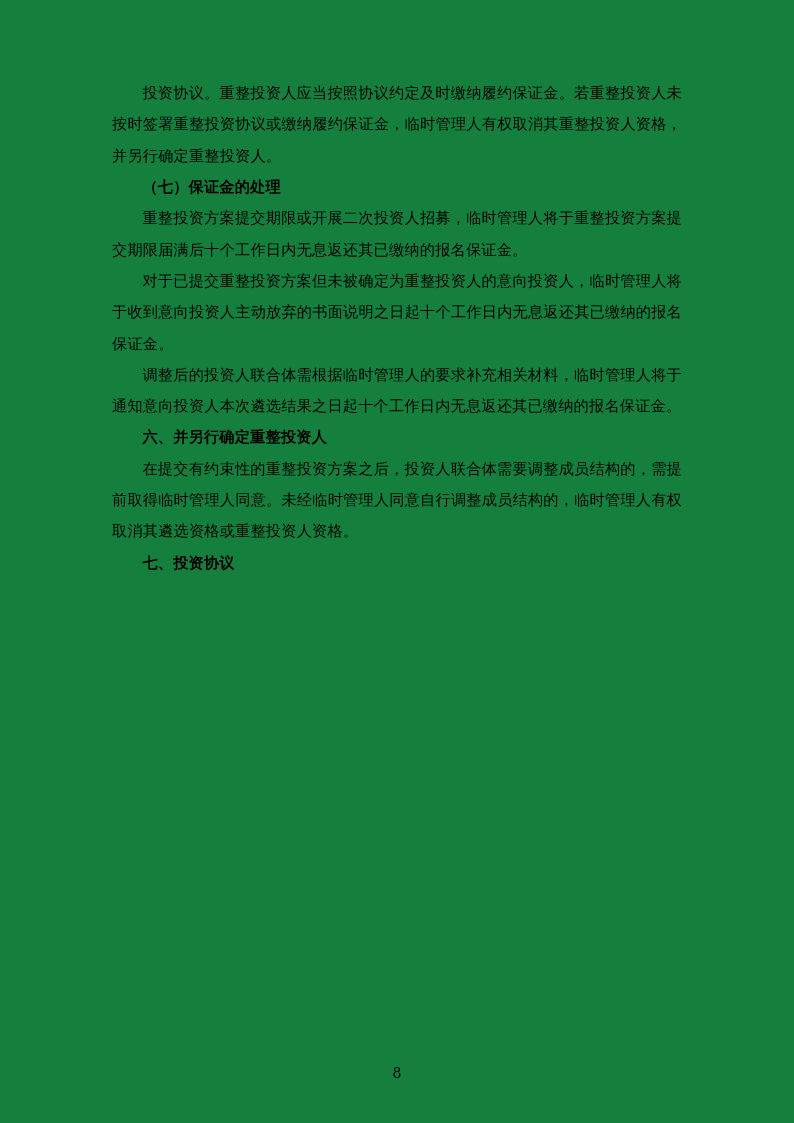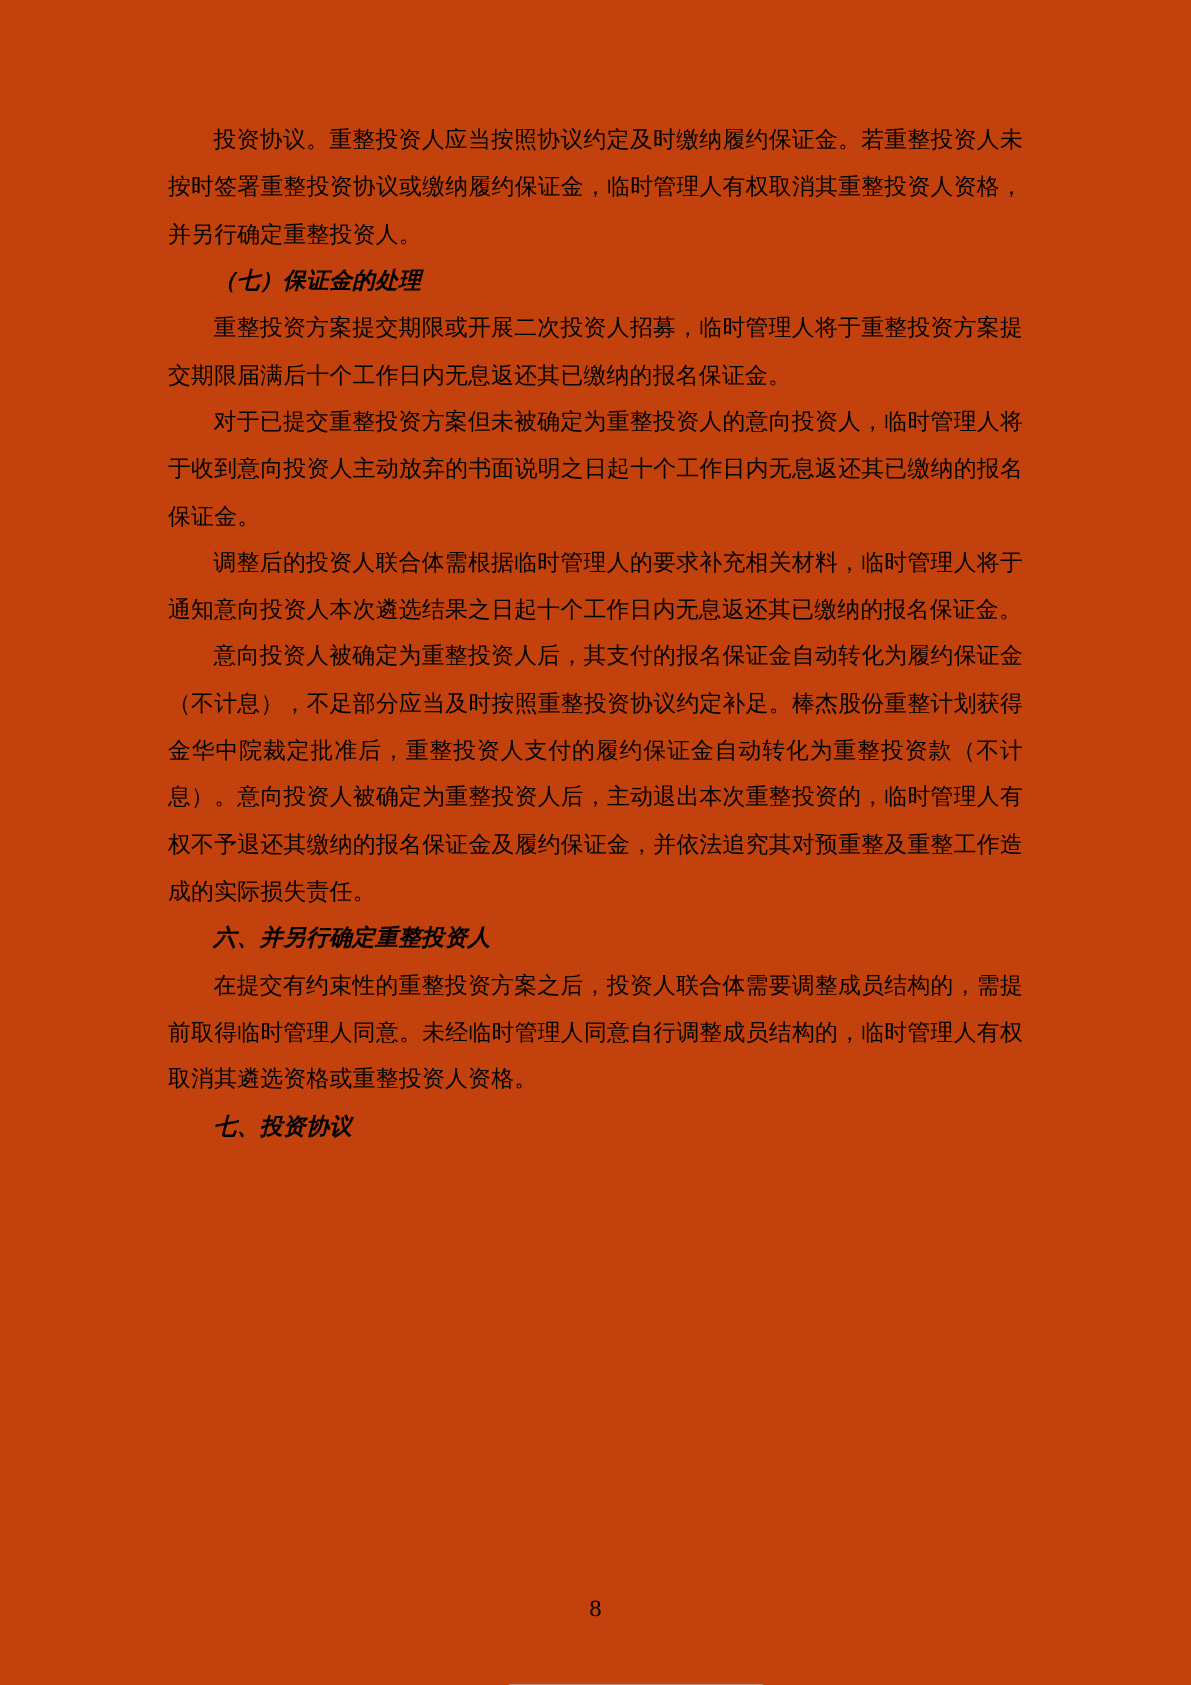--- a/index.html
+++ b/index.html
@@ -6,21 +6,21 @@
     margin: 0;
     padding: 0;
     background: #c8c8c8;
   }
   body {
     font-family: "DejaVu Serif", "Liberation Serif", serif;
   }
   .page {
     width: 794px;
     height: 1123px;
-    background: #c2410c;
+    background: #15803d;
     margin: 0 auto;
     position: relative;
     box-sizing: border-box;
     padding: 78px 112px 60px 112px;
     overflow: hidden;
   }
   .doc-body {
     font-size: 15.2px;
     line-height: 2.06;
     color: #000000;
@@ -30,21 +30,20 @@
   .para {
     margin: 0;
     text-indent: 2em;
     letter-spacing: 0.2px;
   }
   .heading {
     margin: 0;
     text-indent: 2em;
     font-weight: bold;
     letter-spacing: 0.2px;
-    font-style: italic;
   }
   .page-number {
     position: absolute;
     left: 0;
     right: 0;
     bottom: 42px;
     text-align: center;
     font-size: 14px;
     color: #000000;
     font-family: "DejaVu Serif", "Liberation Serif", serif;
@@ -53,19 +52,18 @@
 </head>
 <body>
 
 <div class="page">
   <div class="doc-body">
     <p class="para">投资协议。重整投资人应当按照协议约定及时缴纳履约保证金。若重整投资人未按时签署重整投资协议或缴纳履约保证金，临时管理人有权取消其重整投资人资格，并另行确定重整投资人。</p>
     <p class="heading">（七）保证金的处理</p>
     <p class="para">重整投资方案提交期限或开展二次投资人招募，临时管理人将于重整投资方案提交期限届满后十个工作日内无息返还其已缴纳的报名保证金。</p>
     <p class="para">对于已提交重整投资方案但未被确定为重整投资人的意向投资人，临时管理人将于收到意向投资人主动放弃的书面说明之日起十个工作日内无息返还其已缴纳的报名保证金。</p>
     <p class="para">调整后的投资人联合体需根据临时管理人的要求补充相关材料，临时管理人将于通知意向投资人本次遴选结果之日起十个工作日内无息返还其已缴纳的报名保证金。</p>
-    <p class="para">意向投资人被确定为重整投资人后，其支付的报名保证金自动转化为履约保证金（不计息），不足部分应当及时按照重整投资协议约定补足。棒杰股份重整计划获得金华中院裁定批准后，重整投资人支付的履约保证金自动转化为重整投资款（不计息）。意向投资人被确定为重整投资人后，主动退出本次重整投资的，临时管理人有权不予退还其缴纳的报名保证金及履约保证金，并依法追究其对预重整及重整工作造成的实际损失责任。</p>
     <p class="heading">六、并另行确定重整投资人</p>
     <p class="para">在提交有约束性的重整投资方案之后，投资人联合体需要调整成员结构的，需提前取得临时管理人同意。未经临时管理人同意自行调整成员结构的，临时管理人有权取消其遴选资格或重整投资人资格。</p>
     <p class="heading">七、投资协议</p>
   </div>
   <div class="page-number">8</div>
 </div>
 
 </body></html>

